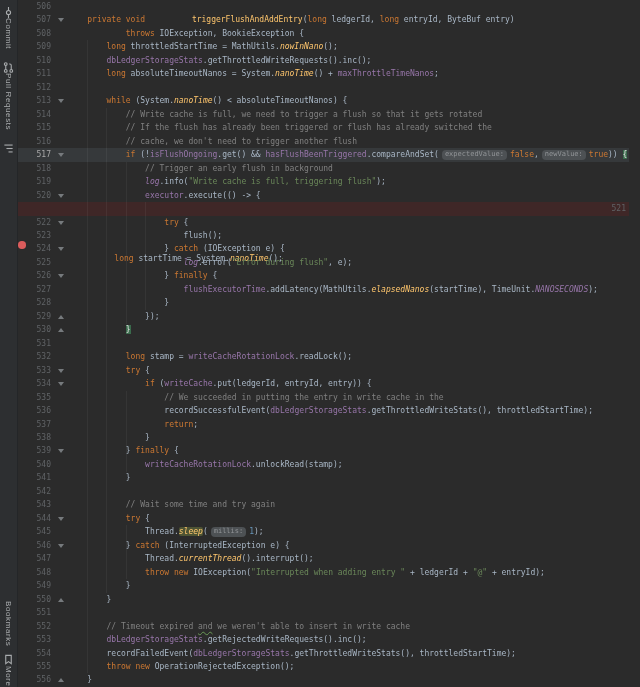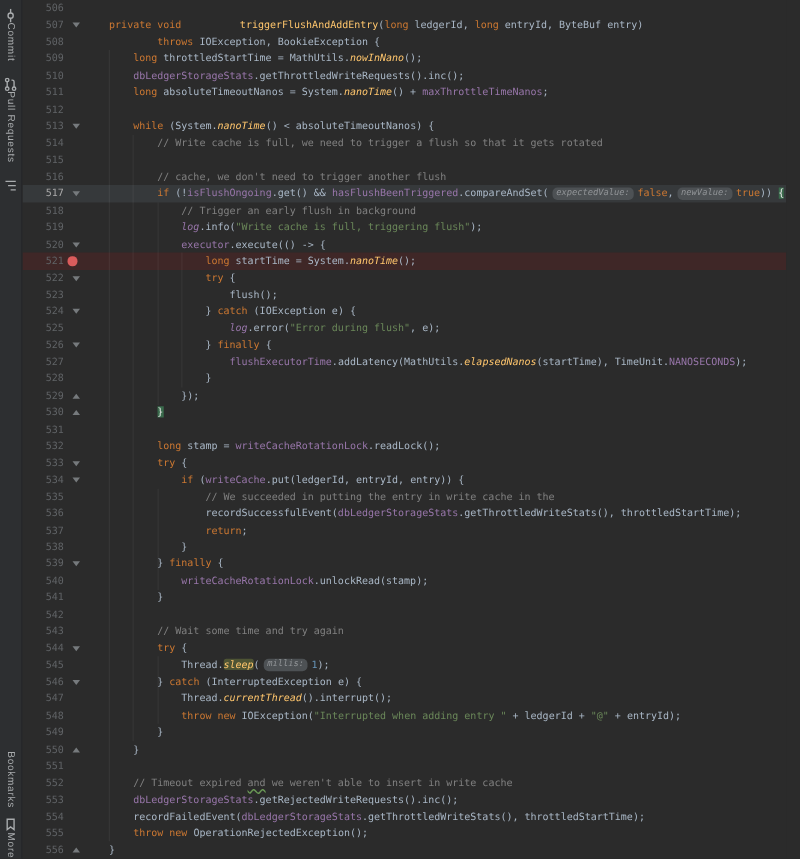--- a/index.html
+++ b/index.html
@@ -13,21 +13,21 @@
   .vlabel { writing-mode:vertical-rl; font-family:"Liberation Sans",sans-serif; font-size:8px;
             color:#a9acae; letter-spacing:.6px; white-space:nowrap; }
   .sicon { width:11px; height:11px; display:block; }
   .sicon svg { width:11px; height:11px; stroke:#a9acae; fill:none; stroke-width:1.6; }
   .stripe-bottom { margin-top:auto; display:flex; flex-direction:column; align-items:center; gap:5px; }
 
   
   .editor { flex:1; position:relative; overflow:hidden; background:#2b2b2b; }
   .row { display:flex; height:13.47px; line-height:13.47px; font-size:8px; white-space:pre; color:#a9b7c6; }
   .row.caret { background:#36393b; }
-  .row.bp { background:#3f2727; }
+  .row.bp { background:#3f2727;flex-direction:column; }
   .ln { flex:0 0 36px; text-align:right; padding-right:3px; color:#606366; }
   .row.caret .ln { color:#a9a9a9; }
   .gut { flex:0 0 14px; position:relative; }
   .bpdot { position:absolute; left:0; top:3px; width:7.5px; height:7.5px; border-radius:50%; background:#db5c5c; }
   .fold { position:absolute; left:4px; width:0; height:0; }
   .fd { top:5px; border-left:3px solid transparent; border-right:3px solid transparent; border-top:4px solid #767a7d; }
   .fu { top:5px; border-left:3px solid transparent; border-right:3px solid transparent; border-bottom:4px solid #767a7d; }
   .code { flex:1; }
 
   
@@ -35,24 +35,24 @@
   .y-d  { color:#ffc66d;margin-left:42px; }
   .y-p  { color:#a9b7c6; }
   .y-cm { color:#808080;text-align:right; }
   .y-cw { color:#808080; text-decoration:underline; text-decoration-style:wavy; text-decoration-color:#6a9955; text-underline-offset:2px; }
   .y-st { color:#6a8759; }
   .y-nu { color:#6897bb; }
   .y-f  { color:#9876aa; }
   .y-sf { color:#9876aa; font-style:italic; }
   .y-m  { color:#ffc66d; font-style:italic; }
   .y-ms { color:#ffc66d; font-style:italic; background:#4e5434; border-radius:2px;text-align:center; }
-  .y-ct { color:#9876aa; }
+  .y-ct { color:#9876aa; font-style:italic; }
   .y-b  { background:#3a6b4c; color:#e8e8e8; }
   .y-h  { display:inline-block; background:#4d5154; color:#929598; border-radius:4px;
-          font-size:7px; line-height:9px; padding:0.5px 3px; margin:0 3px; vertical-align:1px;font-style:italic; }
+          font-size:7px; line-height:9px; padding:0.5px 3px; margin:0 3px; vertical-align:1px; }
 
   .guide { position:absolute; width:1px; background:rgba(255,255,255,.05); pointer-events:none; }
 </style>
 </head>
 <body>
 
 <div class="app">
 
   <div class="stripe">
     <div class="sbtn">
@@ -106,21 +106,21 @@
     <div>
         <div class="row"><span class="ln">506</span><span class="gut"></span><span class="code"></span></div>
         <div class="row"><span class="ln">507</span><span class="gut"><span class="fold fd"></span></span><span class="code"><span class="y-p">    </span><span class="y-k">private </span><span class="y-k">void </span><span class="y-d">triggerFlushAndAddEntry</span><span class="y-p">(</span><span class="y-k">long</span><span class="y-p"> ledgerId, </span><span class="y-k">long</span><span class="y-p"> entryId, ByteBuf entry)</span></span></div>
         <div class="row"><span class="ln">508</span><span class="gut"></span><span class="code"><span class="y-p">            </span><span class="y-k">throws</span><span class="y-p"> IOException, BookieException {</span></span></div>
         <div class="row"><span class="ln">509</span><span class="gut"></span><span class="code"><span class="y-p">        </span><span class="y-k">long</span><span class="y-p"> throttledStartTime = MathUtils.</span><span class="y-m">nowInNano</span><span class="y-p">();</span></span></div>
         <div class="row"><span class="ln">510</span><span class="gut"></span><span class="code"><span class="y-p">        </span><span class="y-f">dbLedgerStorageStats</span><span class="y-p">.getThrottledWriteRequests().inc();</span></span></div>
         <div class="row"><span class="ln">511</span><span class="gut"></span><span class="code"><span class="y-p">        </span><span class="y-k">long</span><span class="y-p"> absoluteTimeoutNanos = System.</span><span class="y-m">nanoTime</span><span class="y-p">() + </span><span class="y-f">maxThrottleTimeNanos</span><span class="y-p">;</span></span></div>
         <div class="row"><span class="ln">512</span><span class="gut"></span><span class="code"></span></div>
         <div class="row"><span class="ln">513</span><span class="gut"><span class="fold fd"></span></span><span class="code"><span class="y-p">        </span><span class="y-k">while</span><span class="y-p"> (System.</span><span class="y-m">nanoTime</span><span class="y-p">() &lt; absoluteTimeoutNanos) {</span></span></div>
         <div class="row"><span class="ln">514</span><span class="gut"></span><span class="code"><span class="y-p">            </span><span class="y-cm">// Write cache is full, we need to trigger a flush so that it gets rotated</span></span></div>
-        <div class="row"><span class="ln">515</span><span class="gut"></span><span class="code"><span class="y-p">            </span></span></div>
+        <div class="row"><span class="ln">515</span><span class="gut"></span><span class="code"><span class="y-p">            </span><span class="y-cm">// If the flush has already been triggered or flush has already switched the</span></span></div>
         <div class="row"><span class="ln">516</span><span class="gut"></span><span class="code"><span class="y-p">            </span><span class="y-cm">// cache, we don't need to trigger another flush</span></span></div>
         <div class="row caret"><span class="ln">517</span><span class="gut"><span class="fold fd"></span></span><span class="code"><span class="y-p">            </span><span class="y-k">if</span><span class="y-p"> (!</span><span class="y-f">isFlushOngoing</span><span class="y-p">.get() &amp;&amp; </span><span class="y-f">hasFlushBeenTriggered</span><span class="y-p">.compareAndSet(</span><span class="y-h">expectedValue:</span><span class="y-k">false</span><span class="y-p">,</span><span class="y-h">newValue:</span><span class="y-k">true</span><span class="y-p">)) </span><span class="y-b">{</span></span></div>
         <div class="row"><span class="ln">518</span><span class="gut"></span><span class="code"><span class="y-p">                </span><span class="y-cm">// Trigger an early flush in background</span></span></div>
         <div class="row"><span class="ln">519</span><span class="gut"></span><span class="code"><span class="y-p">                </span><span class="y-sf">log</span><span class="y-p">.info(</span><span class="y-st">"Write cache is full, triggering flush"</span><span class="y-p">);</span></span></div>
         <div class="row"><span class="ln">520</span><span class="gut"><span class="fold fd"></span></span><span class="code"><span class="y-p">                </span><span class="y-f">executor</span><span class="y-p">.execute(() -&gt; {</span></span></div>
         <div class="row bp"><span class="ln">521</span><span class="gut"><span class="bpdot"></span></span><span class="code"><span class="y-p">                    </span><span class="y-k">long</span><span class="y-p"> startTime = System.</span><span class="y-m">nanoTime</span><span class="y-p">();</span></span></div>
         <div class="row"><span class="ln">522</span><span class="gut"><span class="fold fd"></span></span><span class="code"><span class="y-p">                    </span><span class="y-k">try</span><span class="y-p"> {</span></span></div>
         <div class="row"><span class="ln">523</span><span class="gut"></span><span class="code"><span class="y-p">                        flush();</span></span></div>
         <div class="row"><span class="ln">524</span><span class="gut"><span class="fold fd"></span></span><span class="code"><span class="y-p">                    } </span><span class="y-k">catch</span><span class="y-p"> (IOException e) {</span></span></div>
         <div class="row"><span class="ln">525</span><span class="gut"></span><span class="code"><span class="y-p">                        </span><span class="y-sf">log</span><span class="y-p">.error(</span><span class="y-st">"Error during flush"</span><span class="y-p">, e);</span></span></div>

